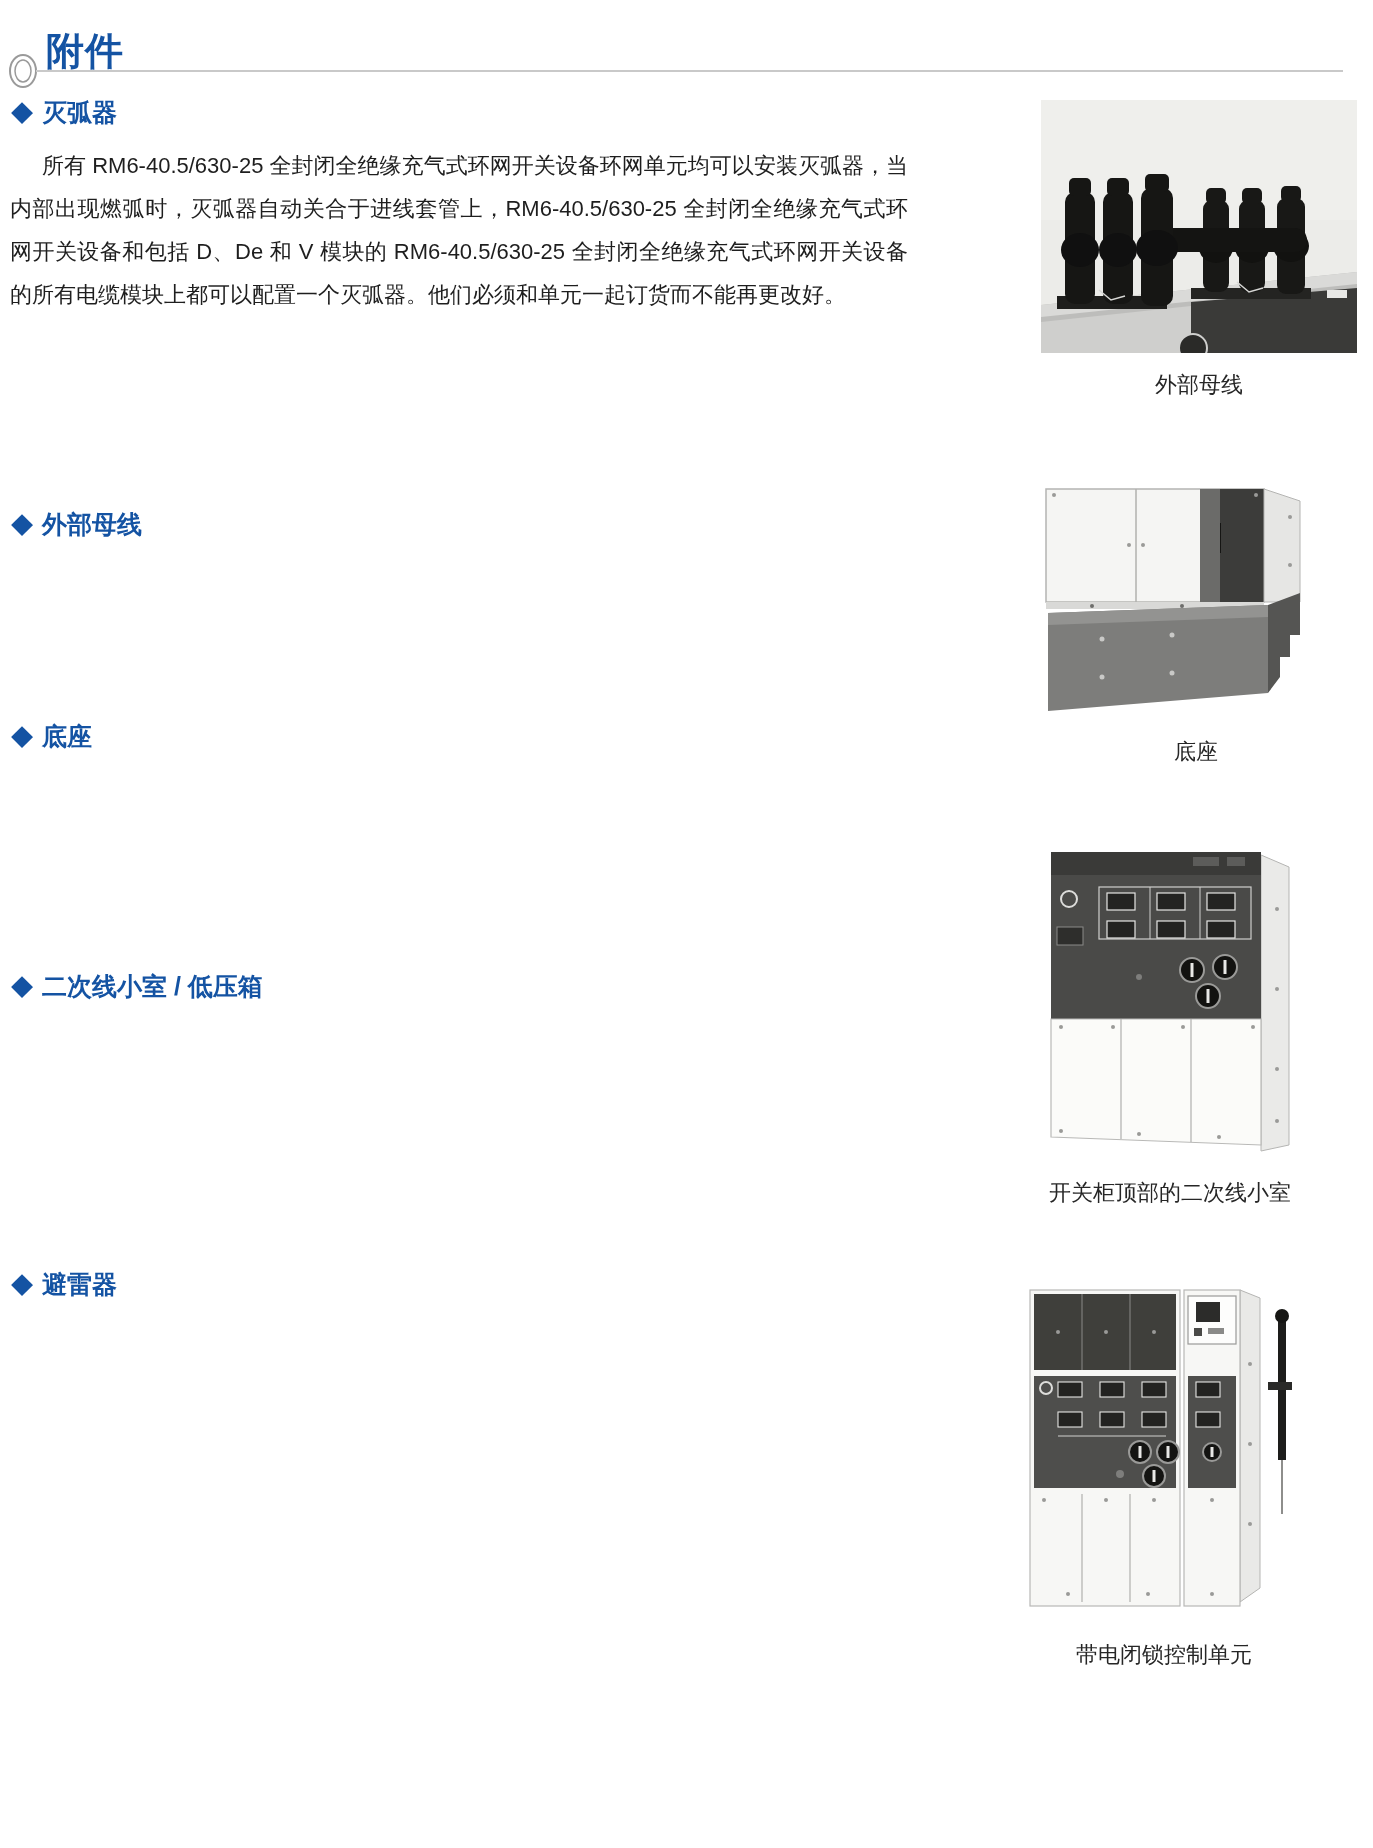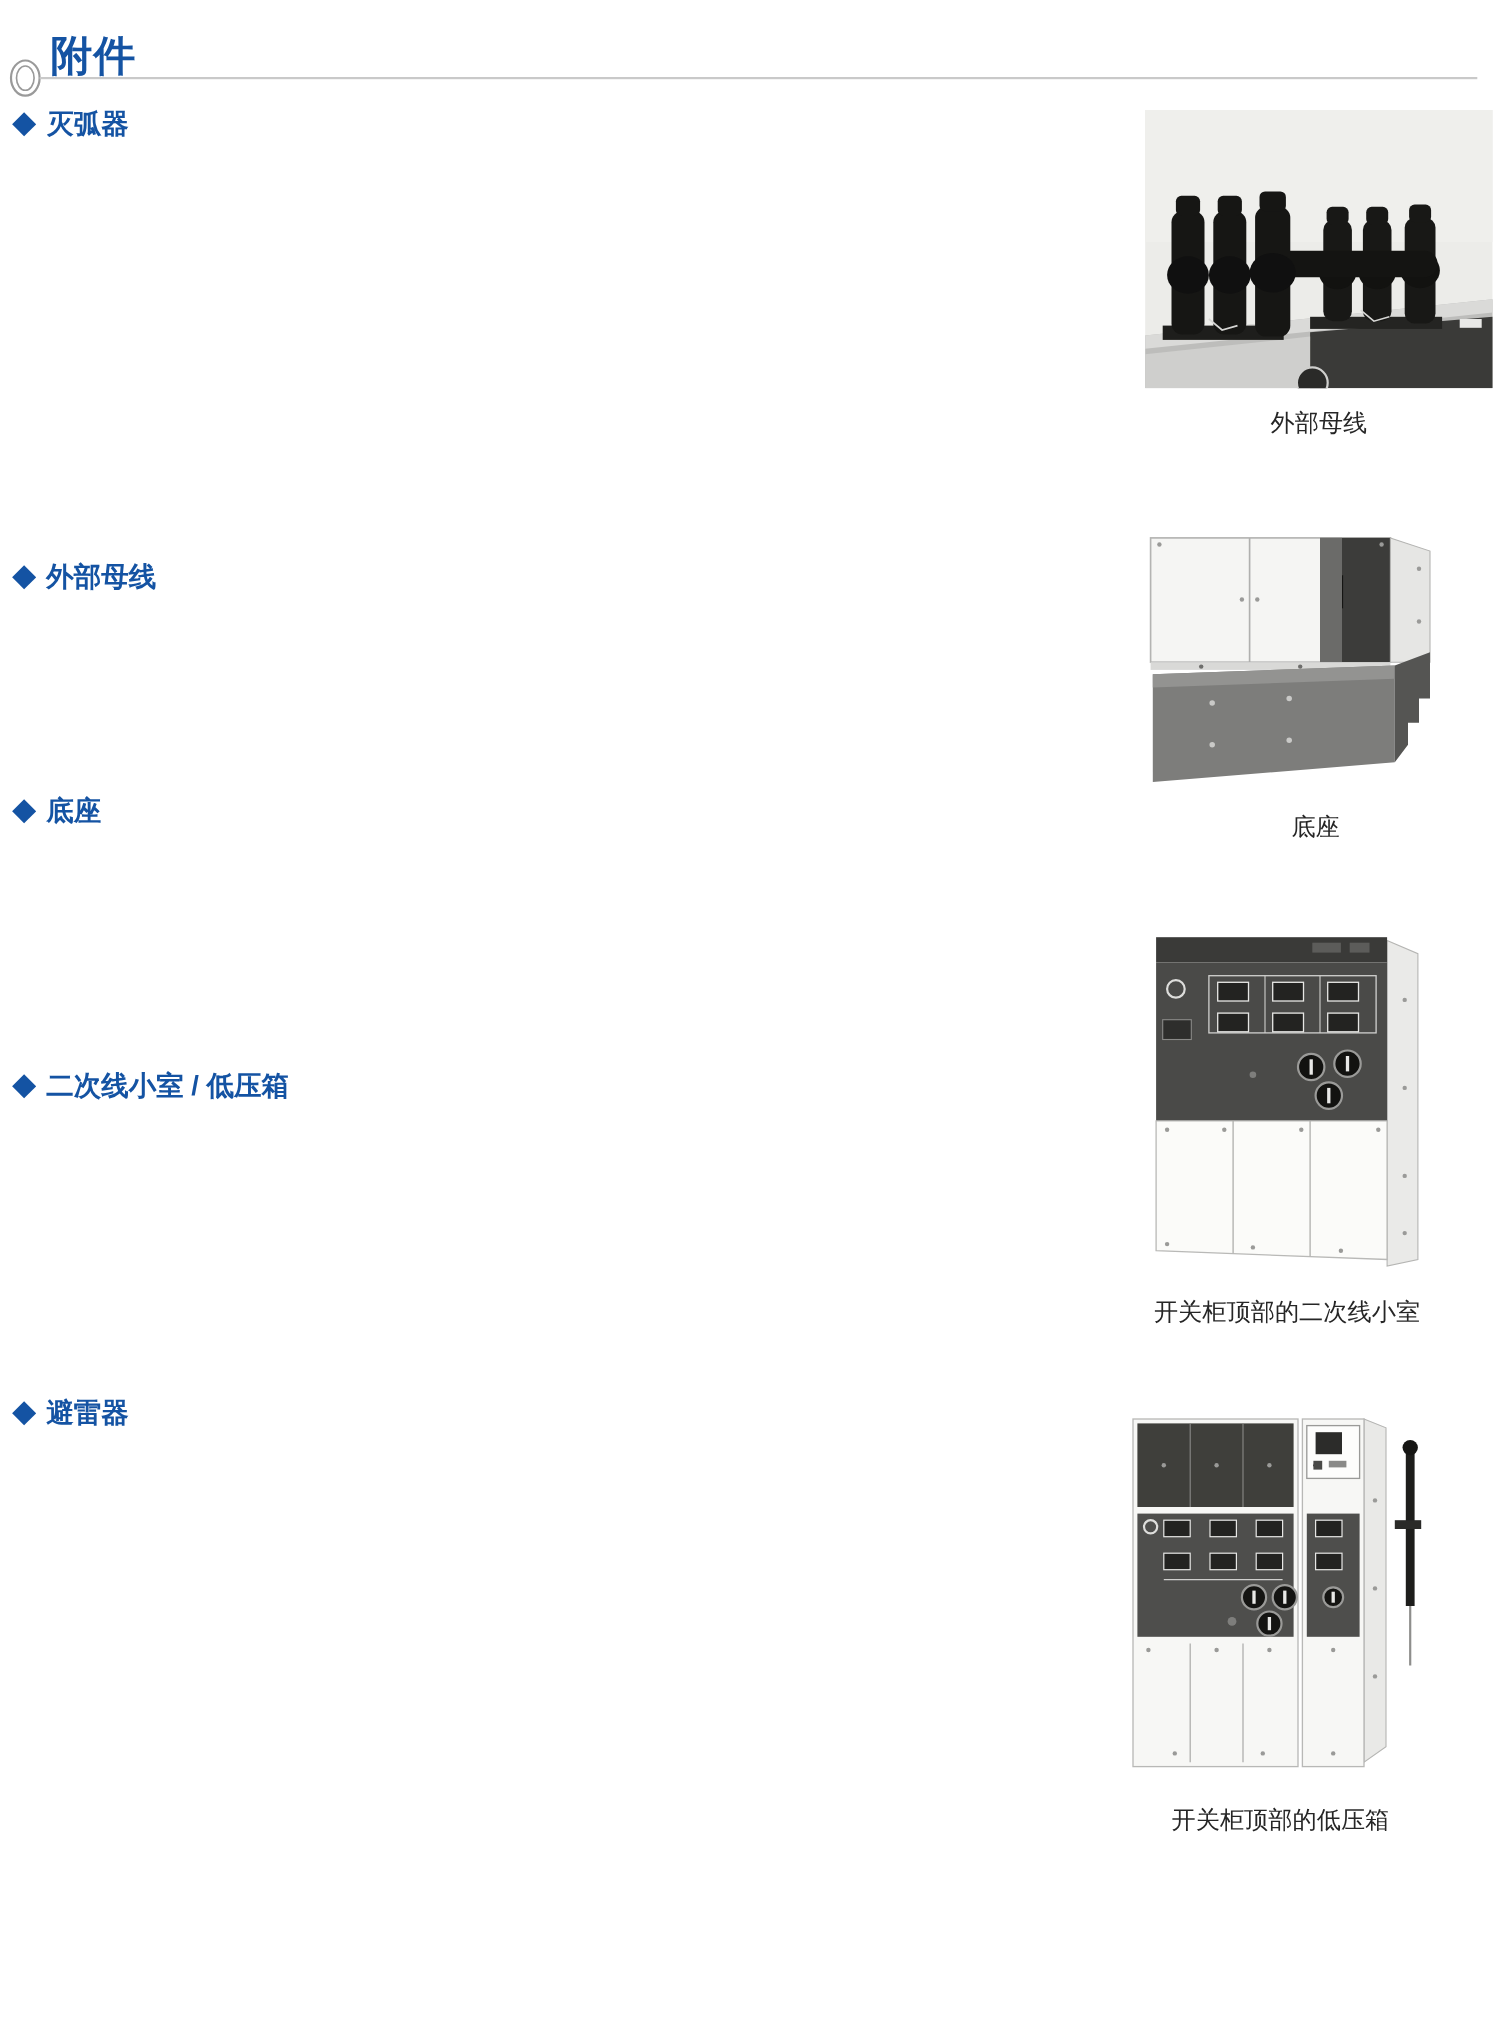--- a/index.html
+++ b/index.html
@@ -55,20 +55,21 @@
     </svg>
   </span>
   <div class="page-title">附件</div>
   <div class="header-rule"></div>
 
   <div class="section-heading" style="top:96px;">
     <span class="diamond-icon">◆</span>
     <span>灭弧器</span>
   </div>
   <div class="para" style="top:144px;">
+    <p>所有 RM6-40.5/630-25 全封闭全绝缘充气式环网开关设备环网单元均可以安装灭弧器，当内部出现燃弧时，灭弧器自动关合于进线套管上，RM6-40.5/630-25 全封闭全绝缘充气式环网开关设备和包括 D、De 和 V 模块的 RM6-40.5/630-25 全封闭全绝缘充气式环网开关设备的所有电缆模块上都可以配置一个灭弧器。他们必须和单元一起订货而不能再更改好。</p>
   </div>
 
   <div class="section-heading" style="top:508px;">
     <span class="diamond-icon">◆</span>
     <span>外部母线</span>
   </div>
 
   <div class="section-heading" style="top:720px;">
     <span class="diamond-icon">◆</span>
     <span>底座</span>
@@ -277,15 +278,15 @@
       <line x1="102" y1="210" x2="102" y2="318" stroke="#b0b0ae" stroke-width="1.2"></line>
       <circle cx="16" cy="216" r="2" fill="#9a9a98"></circle>
       <circle cx="78" cy="216" r="2" fill="#9a9a98"></circle>
       <circle cx="126" cy="216" r="2" fill="#9a9a98"></circle>
       <circle cx="184" cy="216" r="2" fill="#9a9a98"></circle>
       <circle cx="40" cy="310" r="2" fill="#9a9a98"></circle>
       <circle cx="120" cy="310" r="2" fill="#9a9a98"></circle>
       <circle cx="184" cy="310" r="2" fill="#9a9a98"></circle>
     </svg>
   </div>
-  <div class="fig-caption" style="left:1028px;top:1640px;width:272px;">开关柜顶部的低压箱</div>
+  <div class="fig-caption" style="left:1028px;top:1640px;width:272px;">带电闭锁控制单元</div>
 
 </div>
 
 </body></html>

